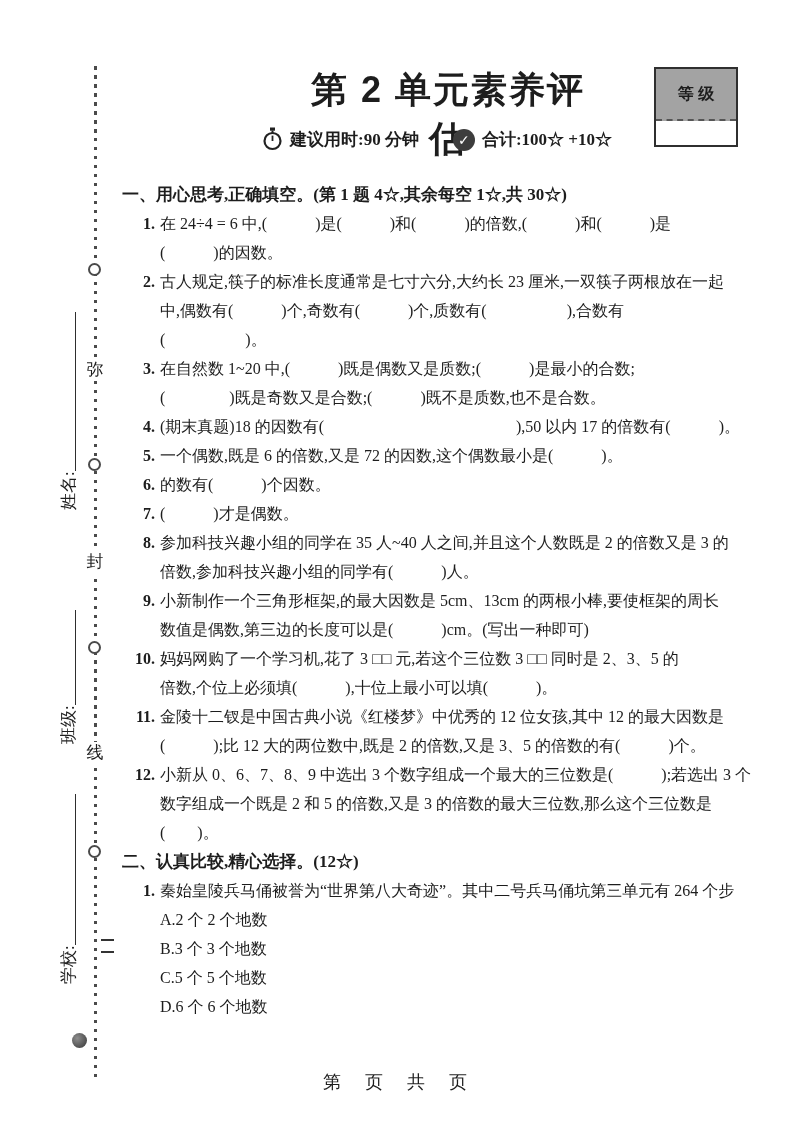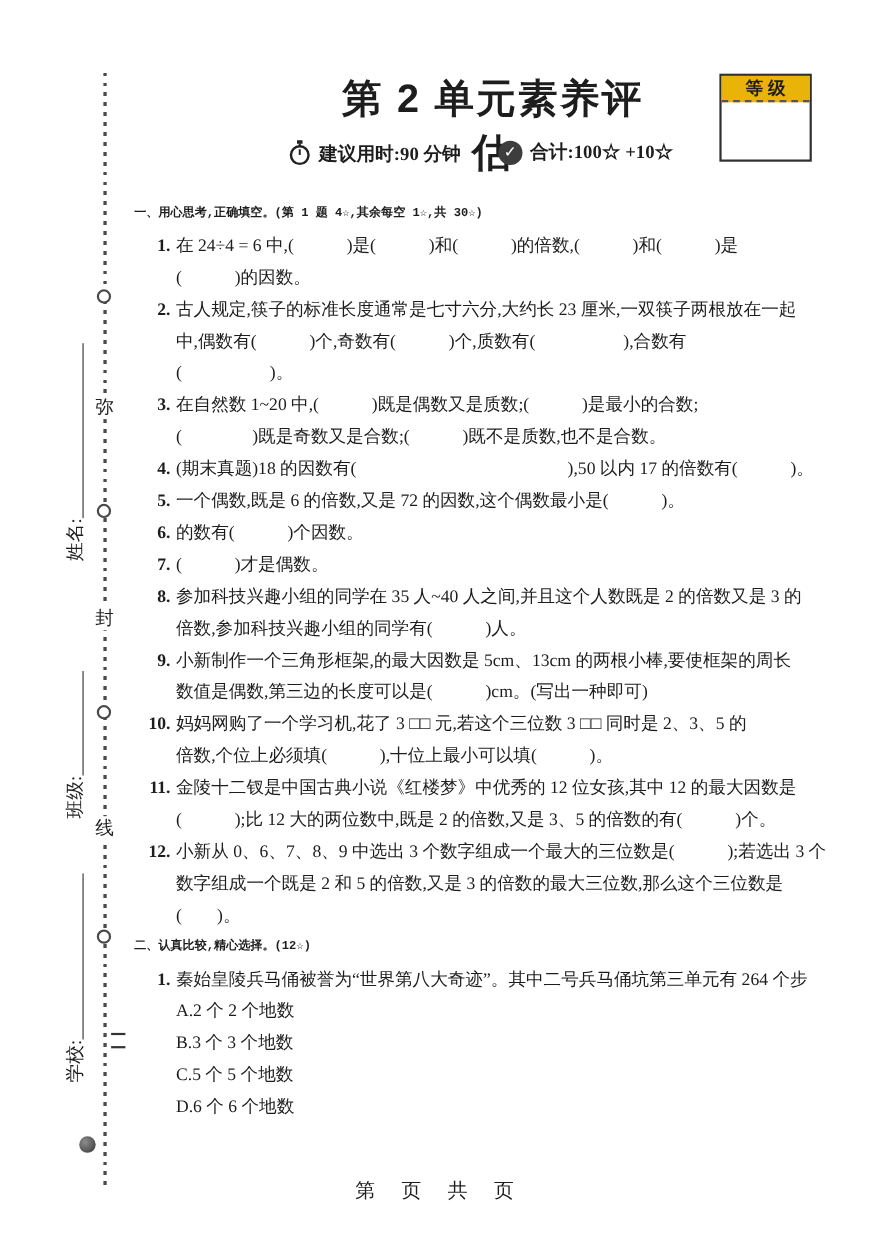--- a/index.html
+++ b/index.html
@@ -28,38 +28,38 @@
   .group-school { top:984px; width:190px; }
   .stamp { position:absolute; left:72px; top:1033px; width:15px; height:15px; border-radius:50%;
     background:radial-gradient(circle at 35% 35%, #8d8d8d, #4d4d4d 72%); }
   .fold-mark { position:absolute; left:101px; top:939px; width:13px; height:10px;
     border-top:2.5px solid #333; border-bottom:2.5px solid #333; }
 
   
   .title { position:absolute; left:300px; top:66px; width:296px; text-align:center;
     font-size:36px; font-weight:bold; letter-spacing:2px;
     font-family:"Liberation Sans","DejaVu Sans",sans-serif; }
-  .meta-row { position:absolute; left:262px; top:127px; display:flex; gap:34px; align-items:flex-start;
+  .meta-row { position:absolute; left:262px; top:127px; display:flex; gap:34px; align-items:flex-end;
     font-size:17px; font-weight:bold; white-space:nowrap; }
   .meta-item { display:flex; align-items:center; gap:7px; }
   .check-icon { width:22px; height:22px; border-radius:50%; background:#3d3d3d; color:#fff;
     display:inline-flex; align-items:center; justify-content:center; font-size:14px;
     font-family:"DejaVu Sans","Liberation Sans",sans-serif; font-weight:bold; }
   .grade-box { position:absolute; left:654px; top:67px; width:84px; height:80px;
     border:2px solid #2f2f2f; background:#fff; box-sizing:border-box; }
-  .grade-head { height:24px; background:#eab308; border-bottom:2px dashed #555;
+  .grade-head { height:52px; background:#a3a3a3; border-bottom:2px dashed #555;
     display:flex; align-items:center; justify-content:center; box-sizing:border-box;
     font-family:"Liberation Sans","DejaVu Sans",sans-serif; font-weight:bold; font-size:16px; }
   .grade-blank { height:43px; }
 
   
   .content { position:absolute; left:122px; top:180px; width:664px;
     font-size:16px; line-height:29px; }
-  .sec-heading { font-family:Liberation Mono, monospace; font-weight:bold;
-    font-size:11px; white-space:nowrap; }
+  .sec-heading { font-family:Liberation Serif, serif; font-weight:bold;
+    font-size:17px; white-space:nowrap; }
   .question { position:relative; padding-left:38px; }
   .qnum { position:absolute; left:0; top:0; width:33px; text-align:right; font-weight:bold; }
   .qline { white-space:nowrap; }
   .options-row { display:flex; width:604px; justify-content:flex-end; white-space:nowrap;flex-direction:column; }
   .dot-em { -webkit-text-emphasis:filled dot; -webkit-text-emphasis-position:under left;
     text-emphasis:filled dot; text-emphasis-position:under left; }
 
   
   .footer { position:absolute; left:0; top:1070px; width:100%; text-align:center;
     font-size:18px; letter-spacing:3px; }

